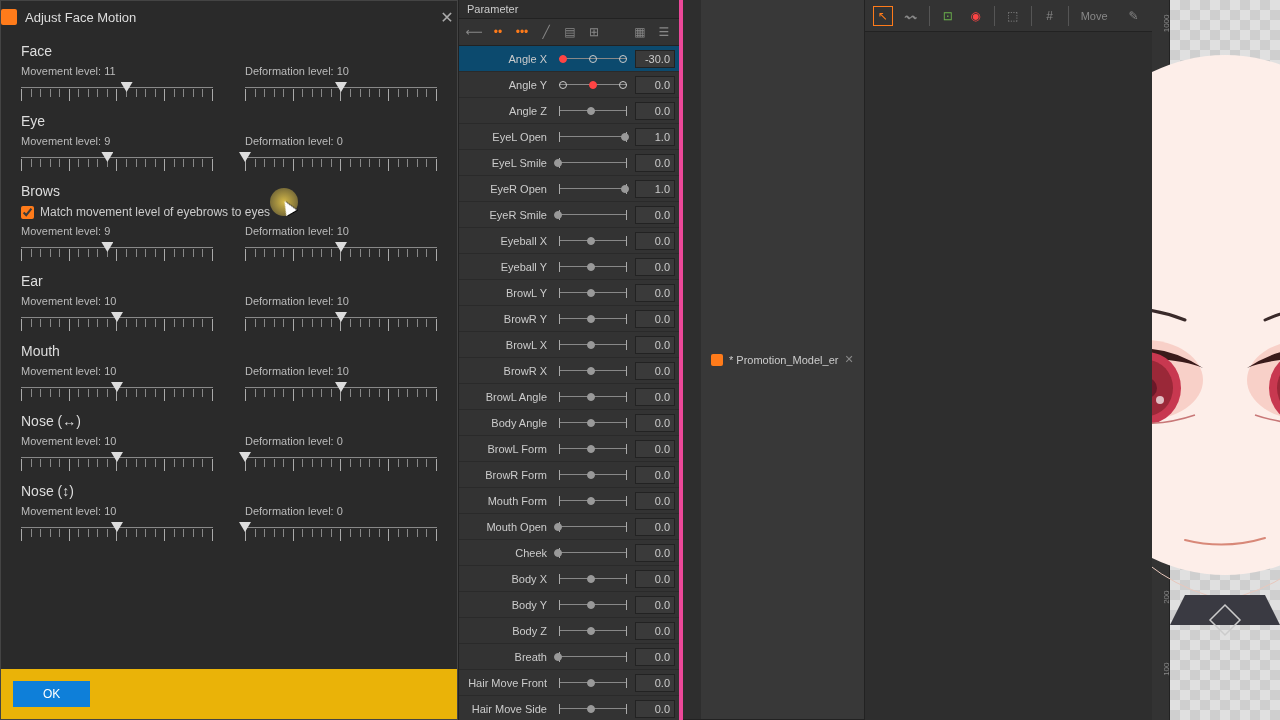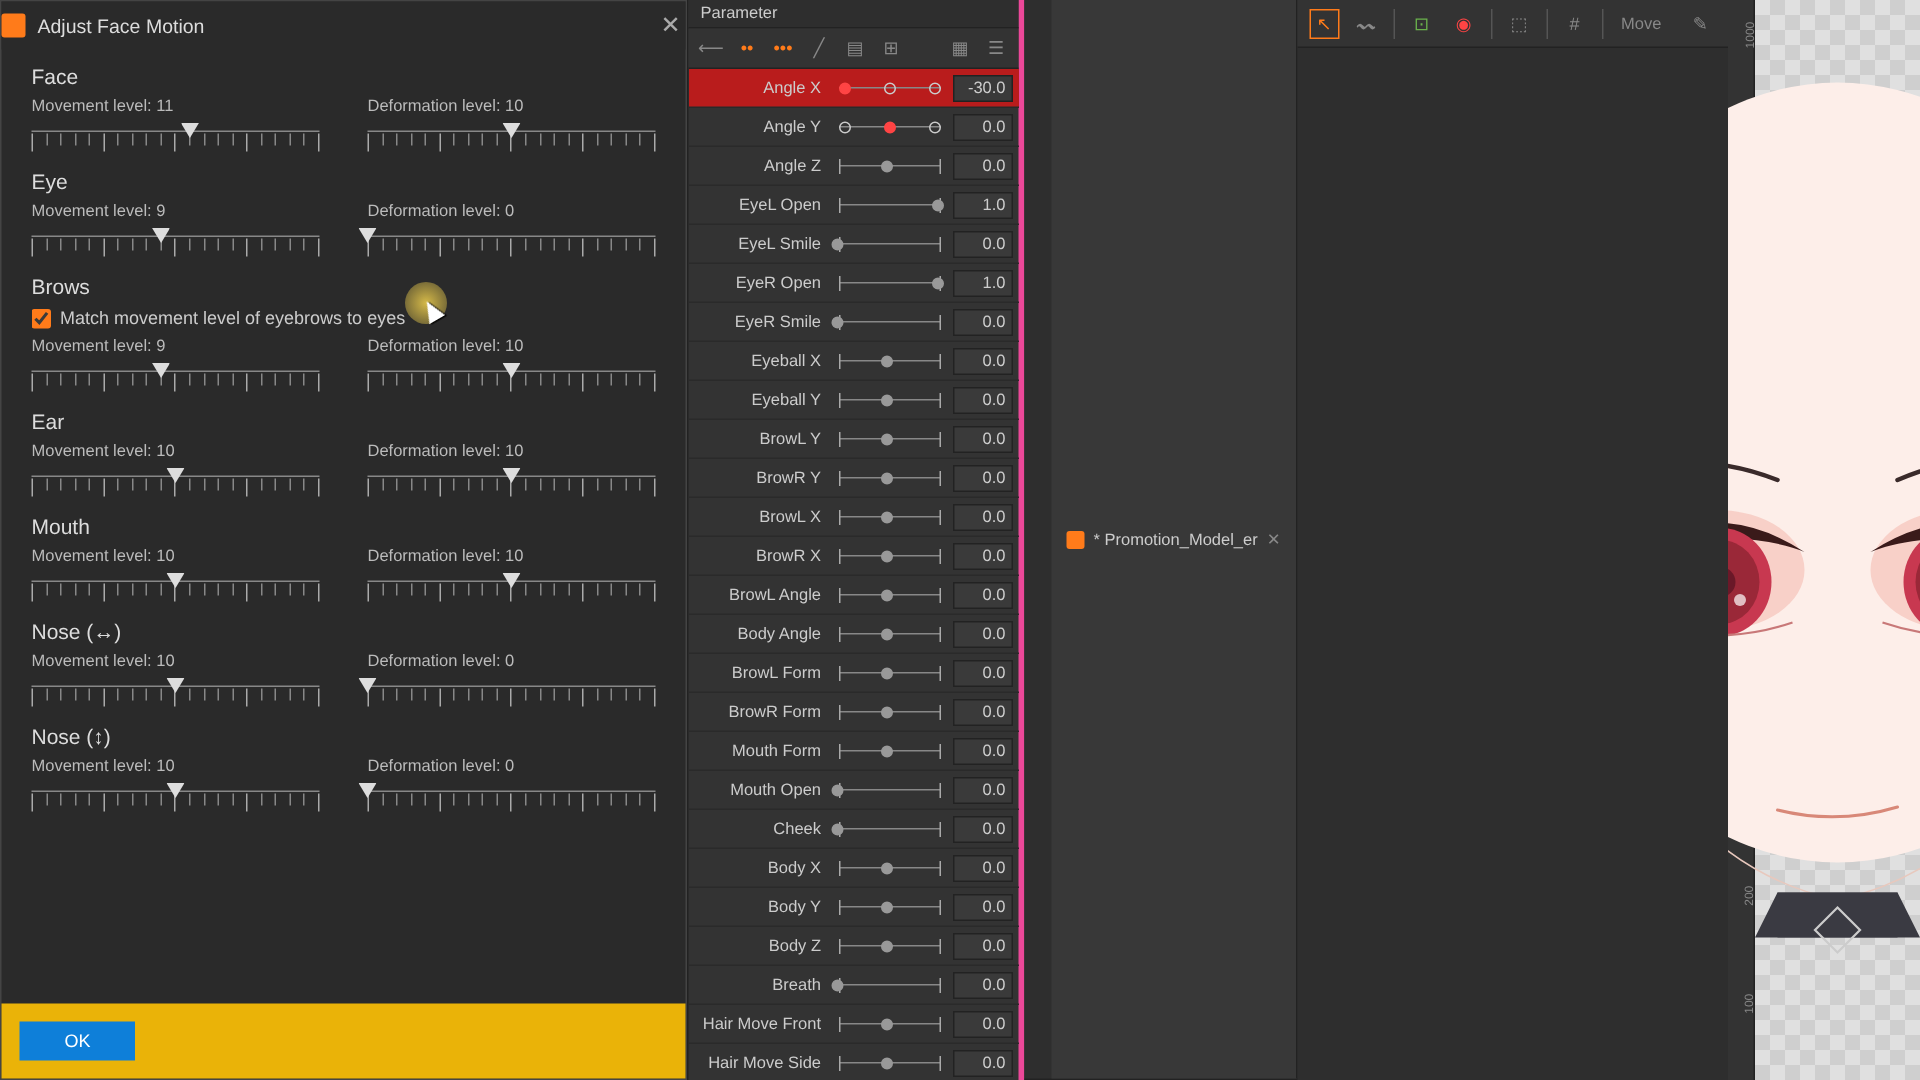--- a/index.html
+++ b/index.html
@@ -30,21 +30,21 @@
 
 
 .param-panel { width: 225px; height: 720px; background: #333; border-left: 1px solid #222; border-right: 4px solid #ec4899; display: flex; flex-direction: column; }
 .param-header { padding: 3px 8px; background: #2e2e2e; border-bottom: 1px solid #222; font-size: 11px; color: #ccc; }
 .param-toolbar { display: flex; align-items: center; padding: 4px 6px; gap: 6px; background: #333; border-bottom: 1px solid #222; }
 .tool-icon { width: 18px; height: 18px; display: flex; align-items: center; justify-content: center; color: #888; }
 .tool-icon.active { color: #ff7b1a; }
 .tool-spacer { flex: 1; }
 .param-list { flex: 1; overflow-y: auto; }
 .param-row { display: flex; align-items: center; padding: 3px 4px; height: 26px; border-bottom: 1px solid #2a2a2a; }
-.param-row.selected { background: #b91c1c; }
+.param-row.selected { background: #0c4a6e; }
 .param-name { width: 92px; text-align: right; padding-right: 8px; font-size: 11px; color: #ccc; }
 .param-slider { flex: 1; position: relative; height: 12px; display: flex; align-items: center; }
 .param-track { position: absolute; left: 4px; right: 4px; height: 1px; background: #888; }
 .pt-end { position: absolute; width: 1px; height: 10px; background: #aaa; top: 1px; }
 .pt-end.left { left: 4px; }
 .pt-end.right { right: 4px; }
 .pt-dot { position: absolute; width: 8px; height: 8px; border-radius: 50%; border: 1px solid #ccc; background: transparent; transform: translateX(-50%); top: 2px; }
 .pt-dot.filled { background: #ff4444; border-color: #ff4444; }
 .pt-dot.solid { background: #999; border-color: #999; }
 .param-value { width: 40px; text-align: right; padding: 2px 4px; font-size: 11px; color: #ccc; background: #3a3a3a; border: 1px solid #222; margin-left: 4px; }

